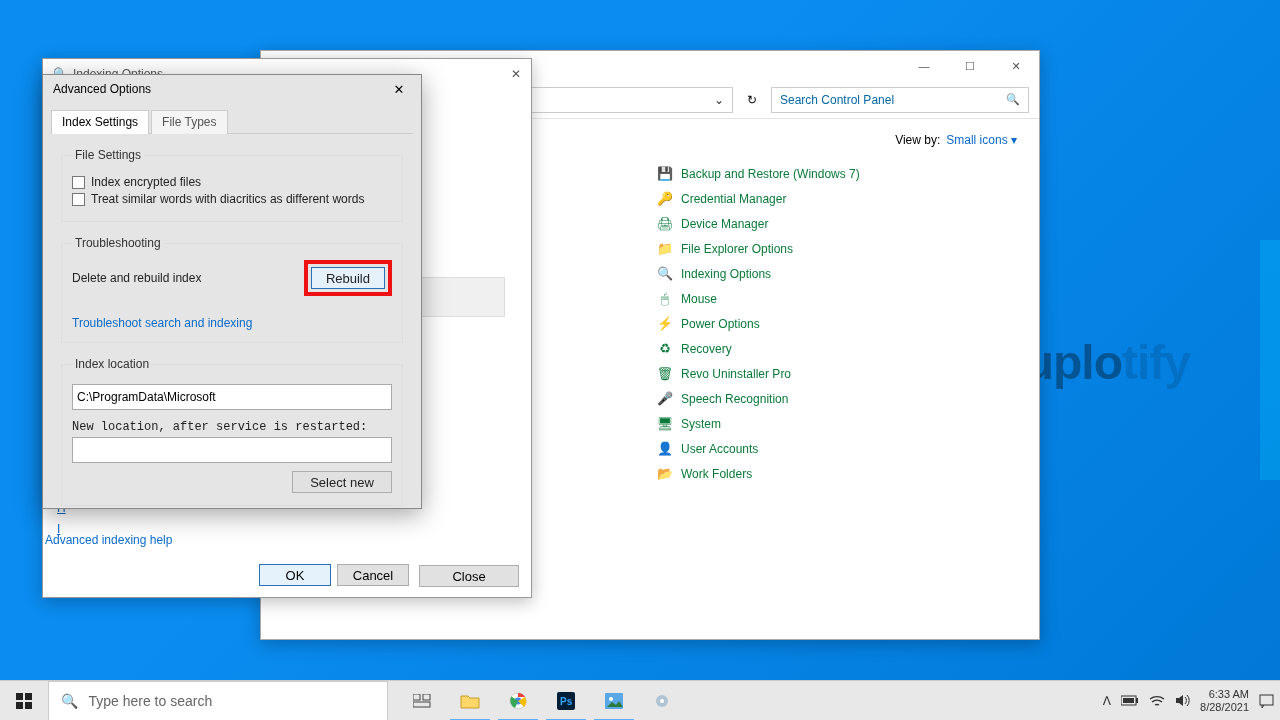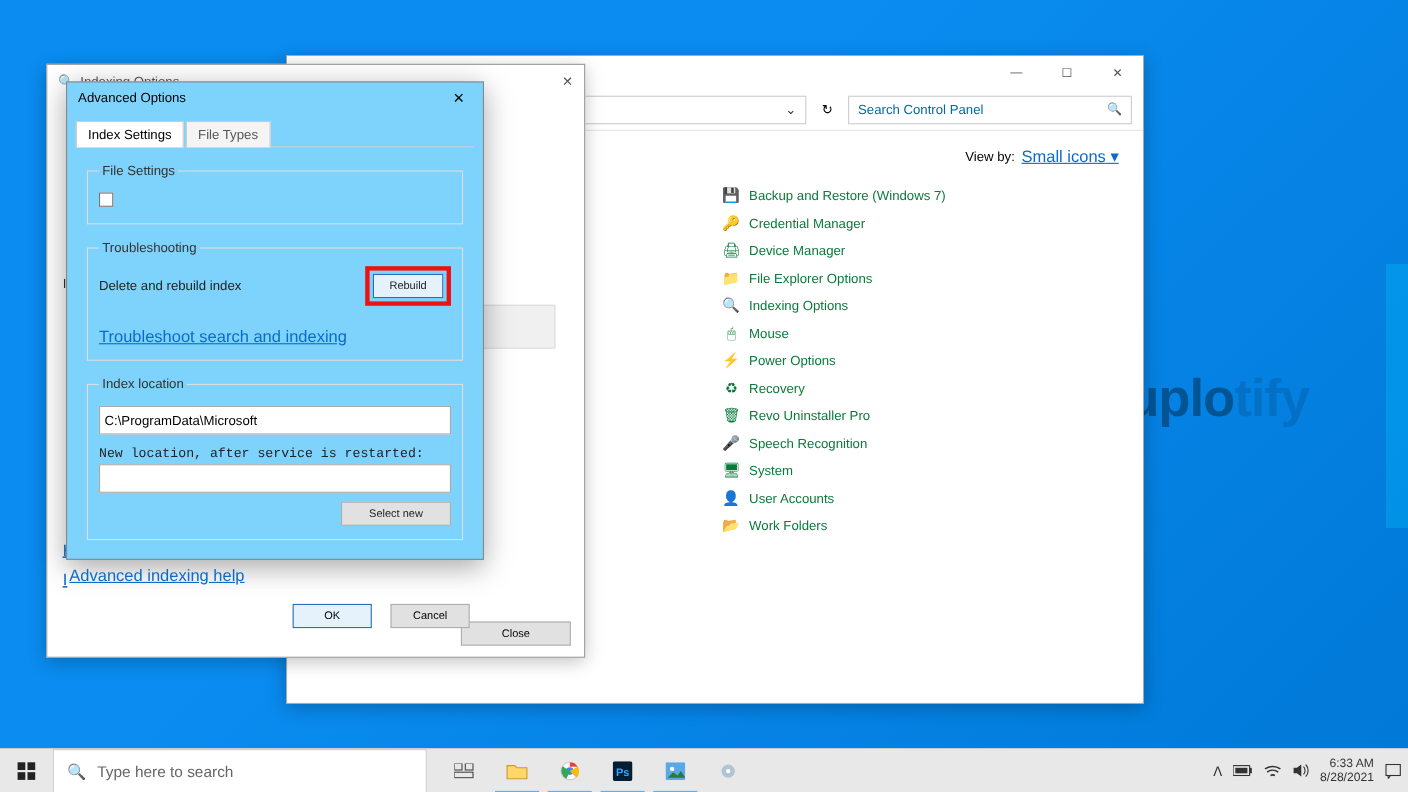--- a/index.html
+++ b/index.html
@@ -25,41 +25,41 @@
 .cp-item .ic { width:16px; height:16px; display:inline-flex; align-items:center; justify-content:center; font-size:13px;}
 
 
 .io-window { position:absolute; left:42px; top:58px; width:490px; height:540px; background:#fff; border:1px solid #999; box-shadow:0 4px 16px rgba(0,0,0,0.25);}
 .io-title { height:30px; display:flex; align-items:center; padding:0 10px; font-size:12px; color:#555; justify-content:space-between;}
 .io-title .ic { margin-right:5px; color:#888;}
 .io-left-marker { position:absolute; left:14px; top:192px; font-size:12px; color:#333;}
 .io-bar { position:absolute; left:62px; top:218px; width:400px; height:40px; background:#f0f0f0; border:1px solid #ddd;}
 .io-links { position:absolute; left:14px; bottom:56px; font-size:12px; color:#0b6bcb; text-decoration:underline; line-height:1.8;}
 .io-close { position:absolute; right:12px; bottom:10px; }
-.btn { min-width:72px; height:22px; border:1px solid #adadad; background:#e1e1e1; font-size:10px; display:inline-flex; align-items:center; justify-content:center; padding:0 14px;}
+.btn { min-width:72px; height:22px; border:1px solid #adadad; background:#e1e1e1; font-size:13px; display:inline-flex; align-items:center; justify-content:center; padding:0 14px;}
 .btn.wide { min-width:100px; }
 
 
-.ao-window { position:absolute; left:60px; top:74px; width:380px; height:435px; background:#7dd3fc; border:1px solid #888; box-shadow:0 6px 24px rgba(0,0,0,0.35); z-index:10;}
+.ao-window { position:absolute; left:42px; top:74px; width:380px; height:435px; background:#e5e5e5; border:1px solid #888; box-shadow:0 6px 24px rgba(0,0,0,0.35); z-index:10;}
 .ao-title { height:28px; display:flex; align-items:center; justify-content:space-between; padding:0 10px; font-size:12px;}
 .ao-close { width:24px; height:24px; display:flex; align-items:center; justify-content:center; font-size:13px;}
 .ao-tabs { margin:6px 8px 0; display:flex; border-bottom:1px solid #ccc; font-size:12px;}
 .ao-tab { padding:4px 10px 5px; border:1px solid #ccc; border-bottom:none; background:#fff; margin-right:2px; position:relative; top:1px;}
 .ao-tab.inactive { background:#f4f4f4; color:#555;}
 .ao-content { padding:14px 18px 10px; font-size:12px; color:#222;}
 fieldset { border:1px solid #ddd; padding:10px 10px 12px; margin-bottom:14px;}
 legend { font-size:12px; color:#333; padding:0 3px;}
 .chk-row { display:flex; align-items:center; gap:6px; margin:3px 0; font-size:12px;}
 .chk { width:13px; height:13px; border:1px solid #777; background:#fff;}
 .tshoot-row { display:flex; align-items:center; justify-content:space-between;}
 .rebuild-hl { border:4px solid #e11; padding:3px 3px;}
-.link { color:#0b6bcb; text-decoration:underline; font-size:15px;}
+.link { color:#0b6bcb; font-size:12px;}
 .loc-input { width:100%; height:20px; border:1px solid #aaa; background:#fff; font-size:12px; padding:12px 4px; margin-top:3px;}
 .select-new { display:flex; justify-content:flex-end; margin-top:8px;}
-.ao-footer { display:flex; justify-content:flex-end; gap:17px; padding:8px 12px;align-items:center; }
+.ao-footer { display:flex; justify-content:flex-end; gap:6px; padding:8px 12px;align-items:center; }
 .btn.primary { border:1px solid #2a6fb5; background:#e5f1fb;}
 .adv-help { padding:0 2px 8px;}
 
 
 .taskbar { position:absolute; left:0; bottom:0; width:100%; height:40px; background:#e8e8e8; border-top:1px solid #ccc; display:flex; align-items:center;}
 .start { width:48px; height:40px; display:flex; align-items:center; justify-content:center;}
 .start-grid { width:16px; height:16px; display:grid; grid-template-columns:1fr 1fr; grid-template-rows:1fr 1fr; gap:2px;}
 .start-grid span { background:#222;}
 .search-bar { flex:0 0 340px; height:40px; background:#fff; border:1px solid #ccc; display:flex; align-items:center; padding:0 12px; gap:10px; font-size:14px; color:#666;}
 .tb-icons { display:flex; align-items:center; height:36px; margin-left:10px;}
@@ -243,20 +243,25 @@
   </div>
   <div class="ao-tabs">
     <div class="ao-tab">Index Settings</div>
     <div class="ao-tab inactive">File Types</div>
   </div>
   <div class="ao-content">
     <fieldset>
       <legend>File Settings</legend>
       <div class="chk-row">
         <div class="chk"></div>
+        <span>Index encrypted files</span>
+      </div>
+      <div class="chk-row">
+        <div class="chk"></div>
+        <span>Treat similar words with diacritics as different words</span>
       </div>
     </fieldset>
     <fieldset>
       <legend>Troubleshooting</legend>
       <div class="tshoot-row">
         <span>Delete and rebuild index</span>
         <span class="rebuild-hl">
           <span class="btn primary" style="min-width:64px;">Rebuild</span>
         </span>
       </div>

